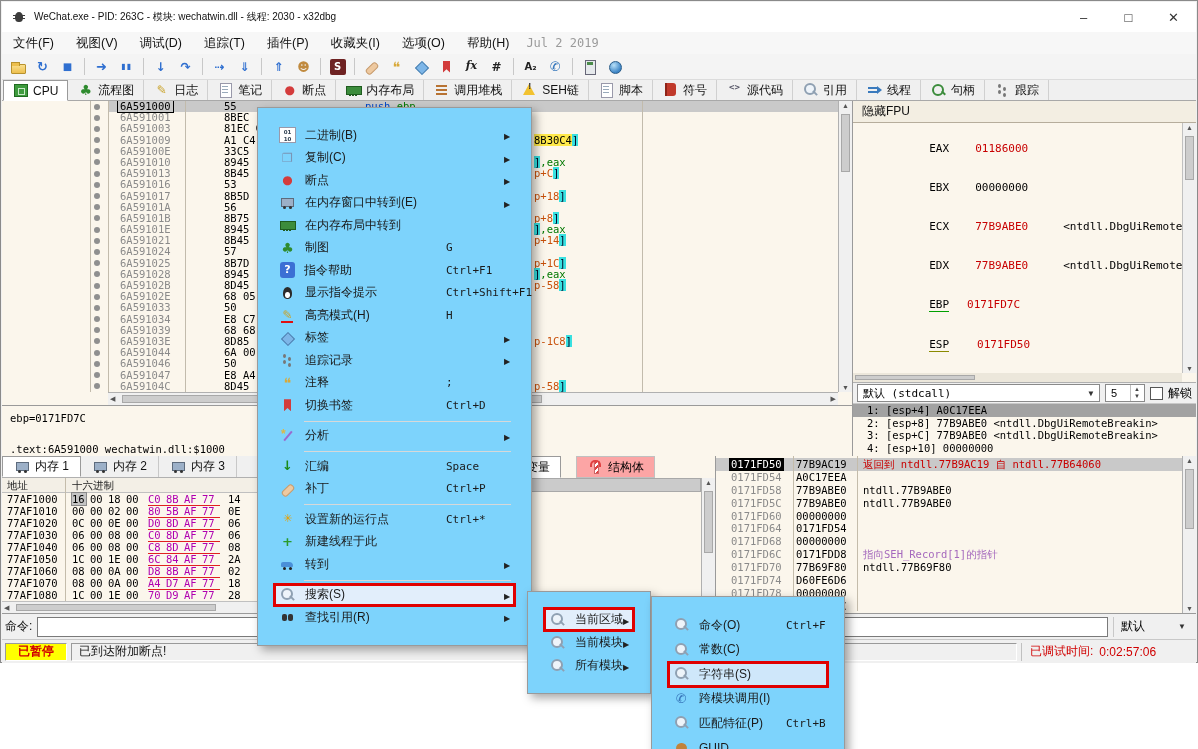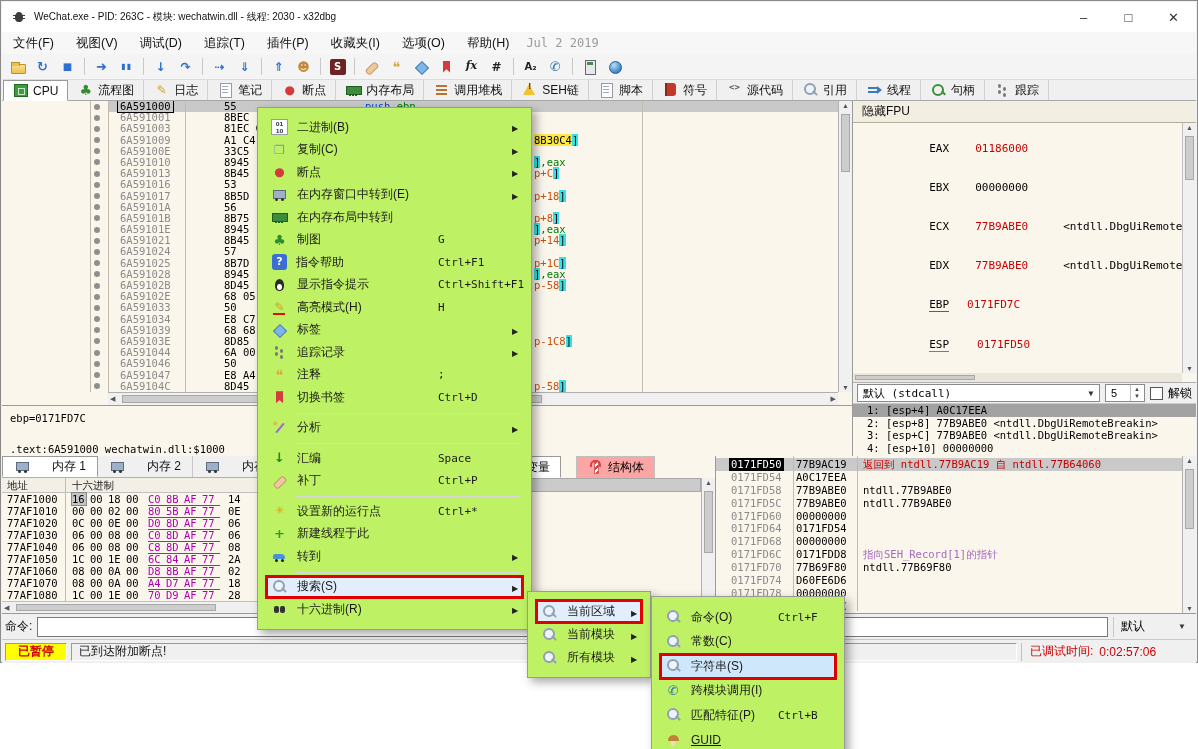--- a/index.html
+++ b/index.html
@@ -66,21 +66,21 @@
 .spinner{width:40px;height:18px;background:#fff;border:1px solid #8a8a8a;display:flex;align-items:center;font-size:11px;padding-left:5px;position:relative}
 .spinner .spb{position:absolute;right:1px;top:0;width:13px;height:16px;font-size:6px;color:#444;display:flex;flex-direction:column;align-items:center;justify-content:center;border-left:1px solid #c0c0c0;line-height:7px}
 .cbx{width:13px;height:13px;background:#fff;border:1px solid #555}
 .cblbl{font-size:12px}
 .args{position:absolute;left:0;right:0;top:303px;height:52px;font:10.5px "DejaVu Sans Mono",monospace;line-height:12.5px;overflow:hidden}
 .argrow{padding-left:14px;white-space:pre}
 .argrow.sel{background:#a2a2a2}
 
 #memory{position:absolute;left:1px;top:455px;width:428px;height:157px;background:#fbf6ec;border-right:1px solid #9a9a9a;overflow:hidden}
 .mtabs{position:absolute;left:0;right:0;top:0;height:22px;background:#f0f0f0;border-bottom:1px solid #b0b0b0;display:flex}
-.mtab{display:flex;align-items:center;gap:21px;padding:0 11px;font-size:12px;border-right:1px solid #c8c8c8;color:#111}
+.mtab{display:flex;align-items:center;gap:4px;padding:0 11px;font-size:12px;border-right:1px solid #c8c8c8;color:#111}
 .mtab.sel{background:#fff;border:1px solid #9a9a9a;border-bottom:1px solid #fff}
 .mhead{position:absolute;left:0;right:0;top:22px;height:15px;background:#f3efe6;border-bottom:1px solid #c0c0c0;font:10.5px "DejaVu Sans Mono",monospace;color:#222}
 .mhead .h1{position:absolute;left:5px;top:1px}.mhead .h2{position:absolute;left:70px;top:1px}
 .mvline{position:absolute;left:63px;top:22px;height:123px;width:1px;background:#c4bcab}
 .mrows{position:absolute;left:0;top:37px;right:0}
 .mrow2{position:relative;height:12px;font:10.5px "DejaVu Sans Mono",monospace;line-height:12px}
 .maddr{position:absolute;left:5px;color:#000}
 .mb{position:absolute;width:14px}
 .mb.sel{background:#c4c4c4;outline:1px solid #8a8a8a}
 .mb0{left:70px}.mb1{left:88px}.mb2{left:106px}.mb3{left:124px}
@@ -110,21 +110,21 @@
 #cmd-input{flex:1;height:20px;background:#fff;border:1px solid #7a7a7a;font:11px "DejaVu Sans Mono",monospace;padding:0 4px}
 .cmdsel{width:80px;height:20px;display:flex;align-items:center;justify-content:space-between;padding:0 7px;font-size:12px;border-left:1px solid #c8c8c8}
 .cmdsel .arr{font-size:8px;color:#333}
 #statusbar{position:absolute;left:1px;top:638px;right:1px;height:24px;background:#f0f0f0;border-top:1px solid #c8c8c8;display:flex;align-items:center;padding:2px 3px;gap:4px;font-size:12px}
 .sb{height:18px;border:1px solid;border-color:#9a9a9a #fff #fff #9a9a9a;display:flex;align-items:center}
 .sb-state{width:62px;justify-content:center;background:#ffff00;color:#d00000;font-weight:bold}
 .sb-msg{flex:1;padding-left:7px;color:#111}
 .sb-empty{width:194px}
 .sb-time{width:172px;border:none;color:#d00000;gap:6px;padding-left:8px;border-left:1px solid #c0c0c0}
 
-.menu{position:absolute;background:#bef264;border:1px solid #9a9a9a;box-shadow:4px 4px 9px rgba(0,0,0,.35);padding:8px;font-size:12px;color:#1a1a1a}
+.menu{position:absolute;background:#7dd3fc;border:1px solid #9a9a9a;box-shadow:4px 4px 9px rgba(0,0,0,.35);padding:16px;font-size:12px;color:#1a1a1a}
 #ctxmenu{left:257px;top:107px;width:275px;z-index:40}
 #submenu2{left:527px;top:591px;width:124px;z-index:41}
 #submenu3{left:651px;top:596px;width:194px;z-index:42}
 .mrow{position:relative;height:22.5px;display:flex;align-items:center;padding-left:5px}
 #submenu2 .mrow{height:23px}
 #submenu3 .mrow{height:24.5px}
 .mrow .ic{margin-right:9px}
 .mlbl{flex:1;white-space:nowrap}
 .mlbl.u{text-decoration:underline}
 .mkey{position:absolute;left:172px;font:11px "DejaVu Sans Mono",monospace}
@@ -1161,21 +1161,21 @@
 
     <div class="mrow hot">
       <span class="ic" data-icon="search-icon"></span>
       <span class="mlbl">搜索(S)</span>
       <span class="mkey"></span>
       <span class="marr on"></span>
     </div>
 
     <div class="mrow">
       <span class="ic" data-icon="find-references-icon"></span>
-      <span class="mlbl">十六进制(R)</span>
+      <span class="mlbl">查找引用(R)</span>
       <span class="mkey"></span>
       <span class="marr on"></span>
     </div>
 
 </div>
 
 <div class="menu" id="submenu2">
 
     <div class="mrow hot">
       <span class="ic" data-icon="search-region-icon"></span>

